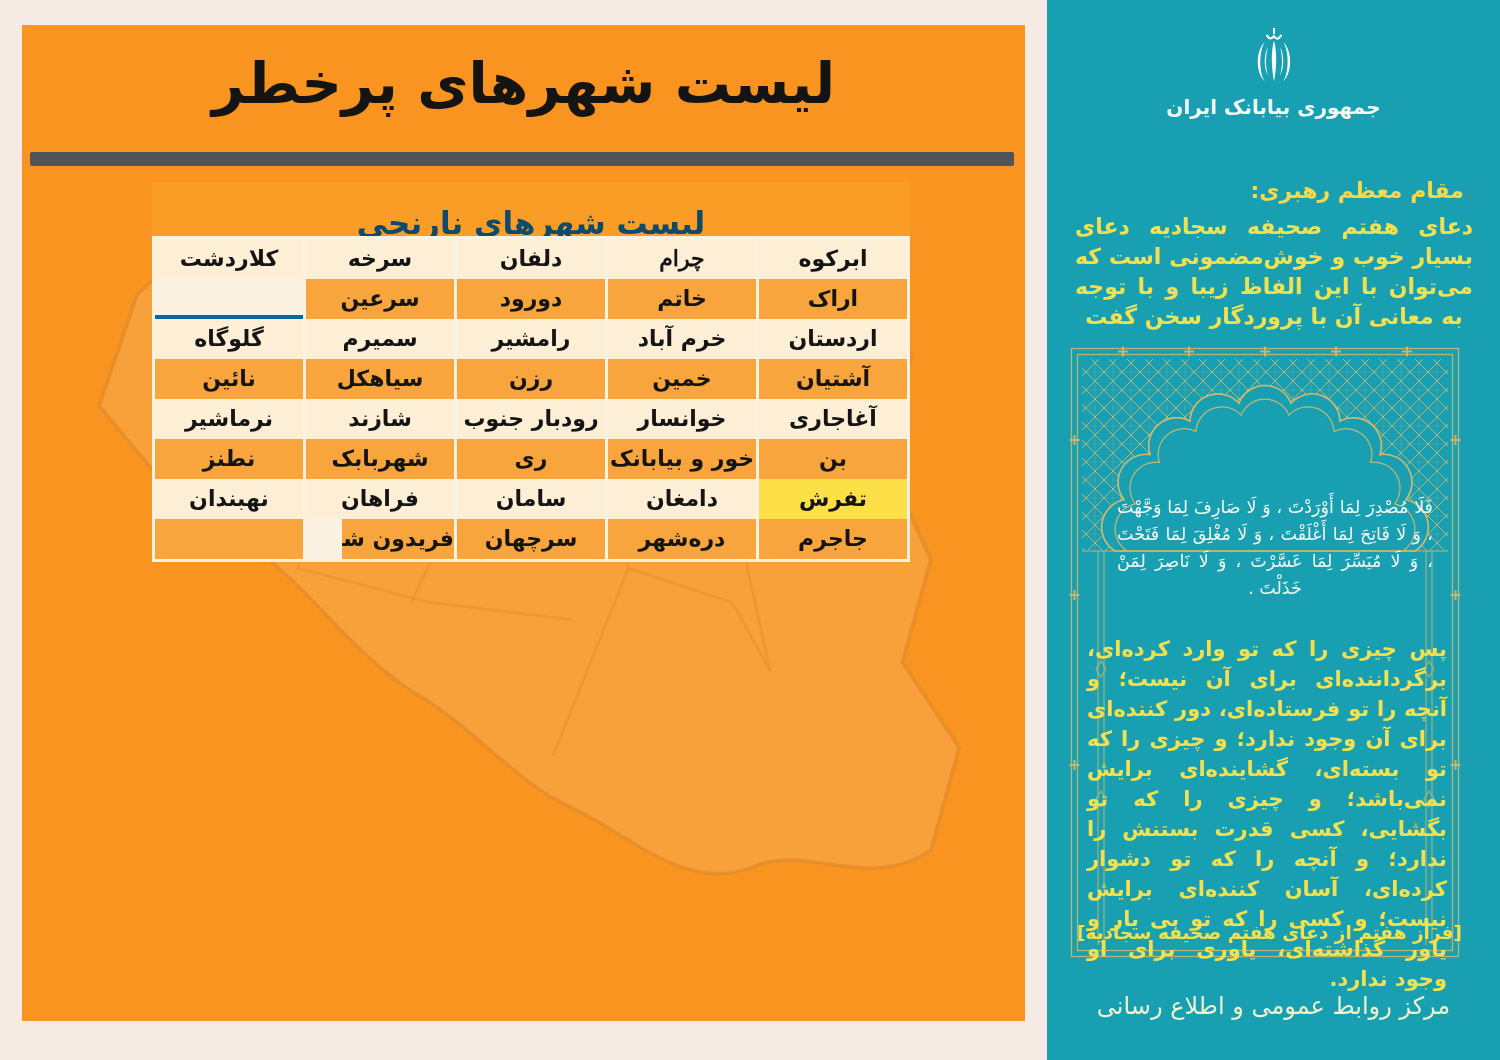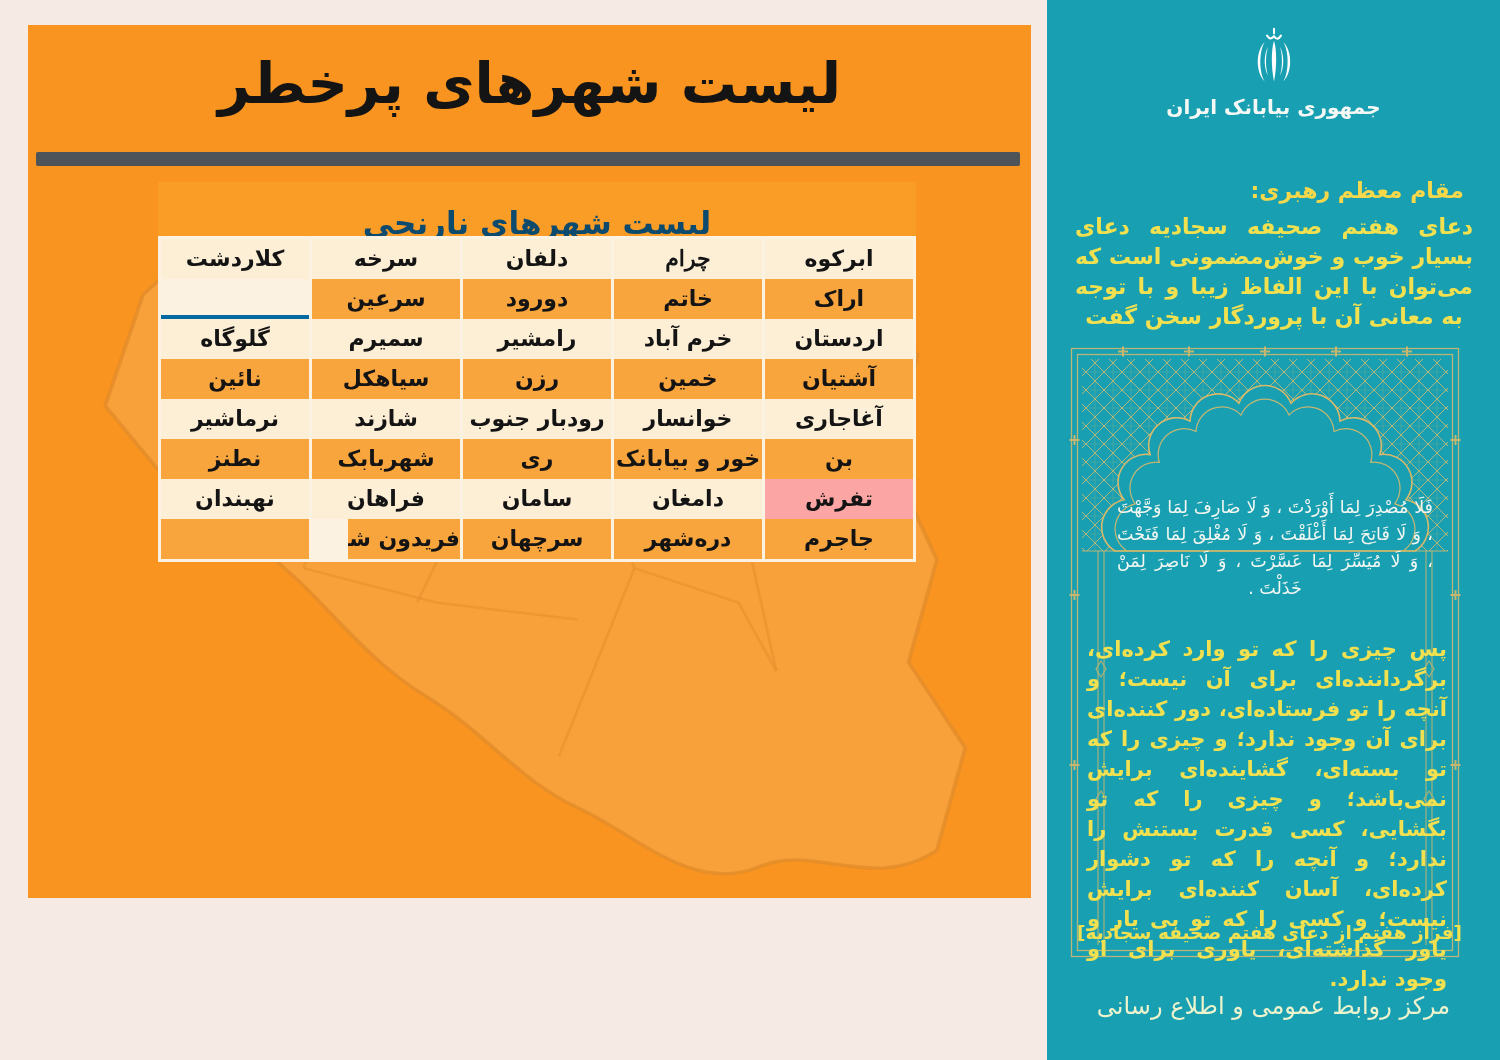--- a/index.html
+++ b/index.html
@@ -1,21 +1,21 @@
 <!DOCTYPE html>
 <html lang="fa"><head>
 <meta charset="utf-8">
 <style>
   * { margin:0; padding:0; box-sizing:border-box; }
   html,body { width:1500px; height:1060px; }
   body { font-family:"DejaVu Sans", sans-serif; background:#f6ebe4; overflow:hidden; }
   .canvas { position:relative; width:1500px; height:1060px; background:#f6ebe4; }
 
   
-  .orange-panel { position:absolute; left:28px; top:25px; width:1003px; height:873px;
+  .orange-panel { position:absolute; left:22px; top:25px; width:1003px; height:996px;
                   background:#f8941f; overflow:hidden; }
   .iran-map { position:absolute; left:30px; top:150px; width:945px; height:855px; pointer-events:none; }
   .main-title { position:absolute; left:0; top:26px; width:100%; text-align:center;
                 font-size:56px; font-weight:bold; color:#141414; direction:rtl; }
   .divider { position:absolute; left:8px; top:127px; width:984px; height:14px;
              background:#4e5459; border-radius:2px; }
   .subtitle-band { position:absolute; left:130px; top:157px; width:758px; height:54px;
                    background:#f99d27; display:flex; align-items:center; justify-content:center; }
   .subtitle-band span { font-size:31px; font-weight:bold; color:#0c4a6e; direction:rtl;margin-top:28px; }
   .city-table { position:absolute; left:130px; top:211px; width:758px;
@@ -103,21 +103,21 @@
         <div class="cell" style="background: rgb(253, 238, 214);">آغاجاری</div>
         <div class="cell" style="background: rgb(253, 238, 214);">خوانسار</div>
         <div class="cell" style="background: rgb(253, 238, 214);">رودبار جنوب</div>
         <div class="cell" style="background: rgb(253, 238, 214);">شازند</div>
         <div class="cell" style="background: rgb(253, 238, 214);">نرماشیر</div>
         <div class="cell" style="background: rgb(249, 165, 62);">بن</div>
         <div class="cell" style="background: rgb(249, 165, 62);">خور و بیابانک</div>
         <div class="cell" style="background: rgb(249, 165, 62);">ری</div>
         <div class="cell" style="background: rgb(249, 165, 62);">شهربابک</div>
         <div class="cell" style="background: rgb(249, 165, 62);">نطنز</div>
-        <div class="cell" style="background: #fca5a5;">تفرش</div>
+        <div class="cell" style="background: #fde047;">تفرش</div>
         <div class="cell" style="background: rgb(253, 238, 214);">دامغان</div>
         <div class="cell" style="background: rgb(253, 238, 214);">سامان</div>
         <div class="cell" style="background: rgb(253, 238, 214);">فراهان</div>
         <div class="cell" style="background: rgb(253, 238, 214);">نهبندان</div>
         <div class="cell" style="background: rgb(249, 165, 62);">جاجرم</div>
         <div class="cell" style="background: rgb(249, 165, 62);">دره‌شهر</div>
         <div class="cell" style="background: rgb(249, 165, 62);">سرچهان</div>
         <div class="cell" style="background: rgb(249, 165, 62); margin-left: 36px;">فریدون شهر</div>
         <div class="cell" style="background: rgb(249, 165, 62);"></div>
       </div>

